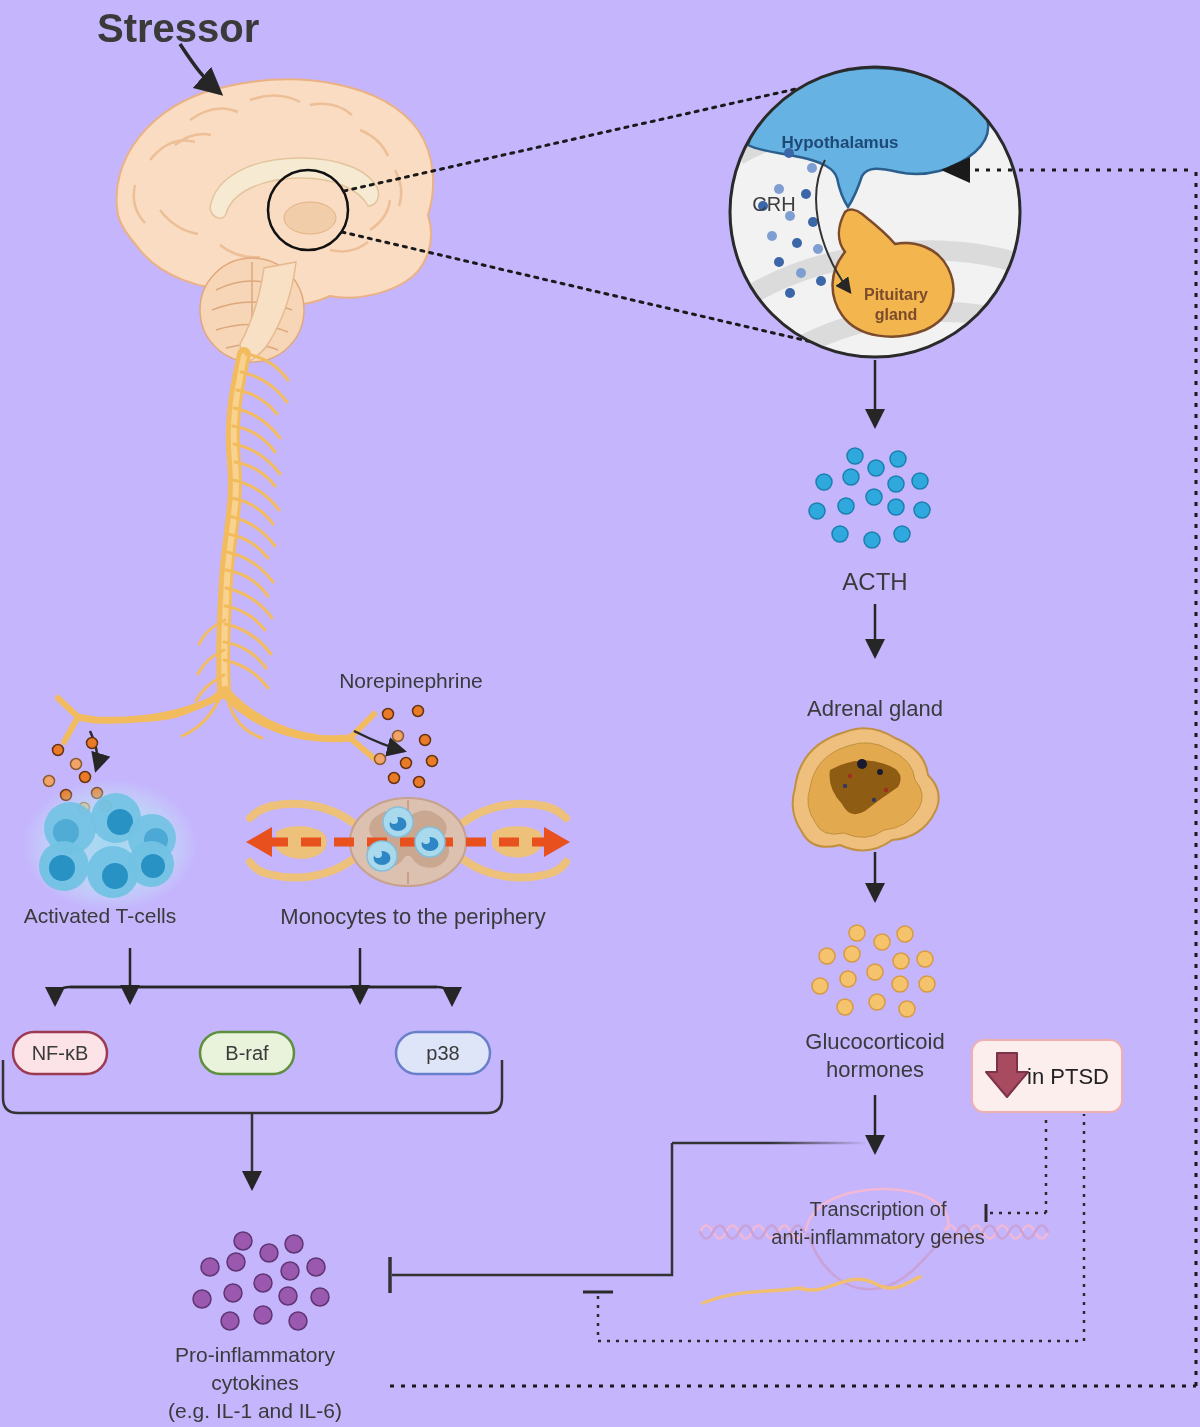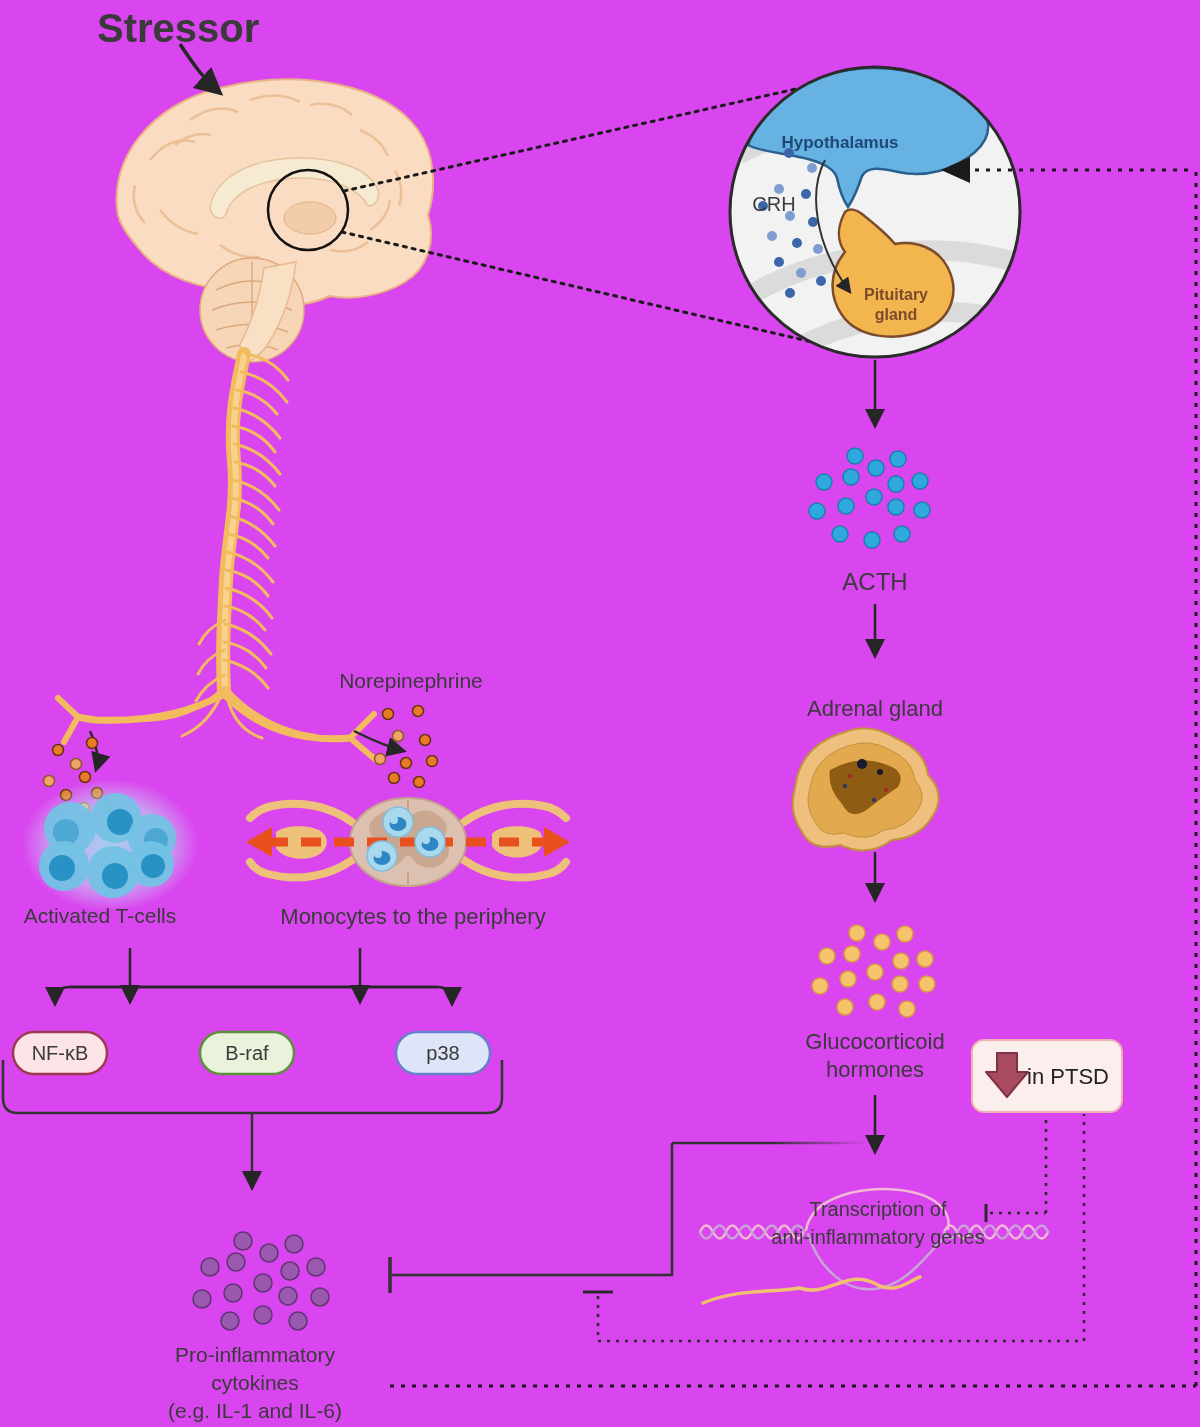--- a/index.html
+++ b/index.html
@@ -1,16 +1,16 @@
 <!DOCTYPE html>
 <html><head>
 <meta charset="utf-8">
 <style>
   html,body{margin:0;padding:0;background:#ffffff;}
-  .canvas{position:relative;width:1200px;height:1427px;background:#d946ef;overflow:hidden;}
+  .canvas{position:relative;width:1200px;height:1427px;background:#c4b5fd;overflow:hidden;}
   svg{position:absolute;top:0;left:0;}
   text{font-family:"Liberation Sans",sans-serif;fill:#3a3a3a;}
   .t-stressor{font-size:40px;font-weight:bold;}
   .t-axis{font-size:22px;}
   .t-acth{font-size:24px;}
   .t-side{font-size:21px;}
   .t-mono{font-size:22px;}
   .t-pill{font-size:20px;}
   .t-inset-h{font-size:17px;font-weight:bold;fill:#1e4976;}
   .t-crh{font-size:20px;fill:#3d3d3d;}

